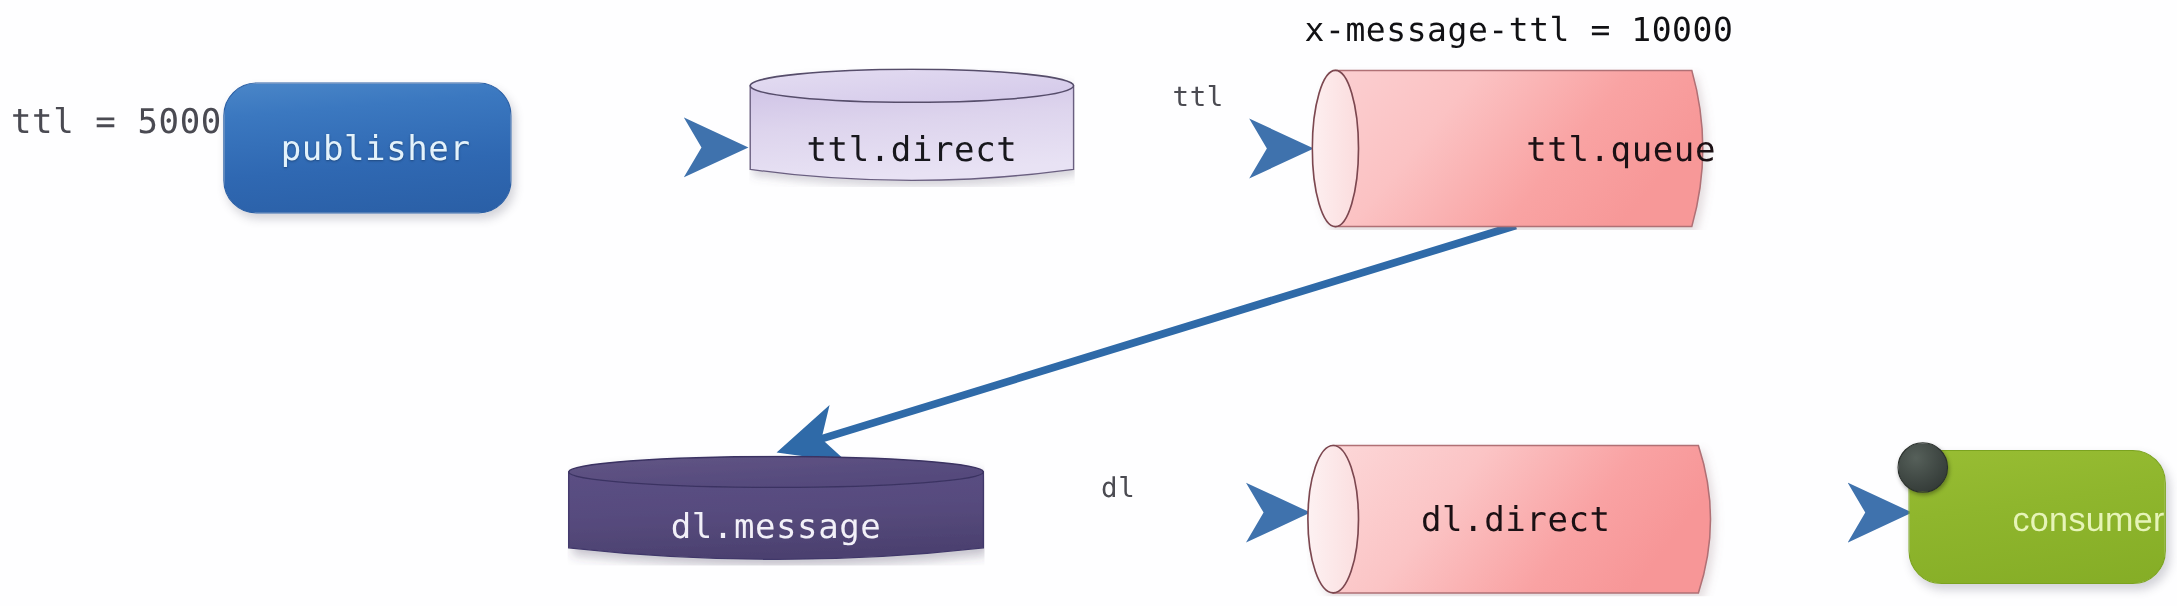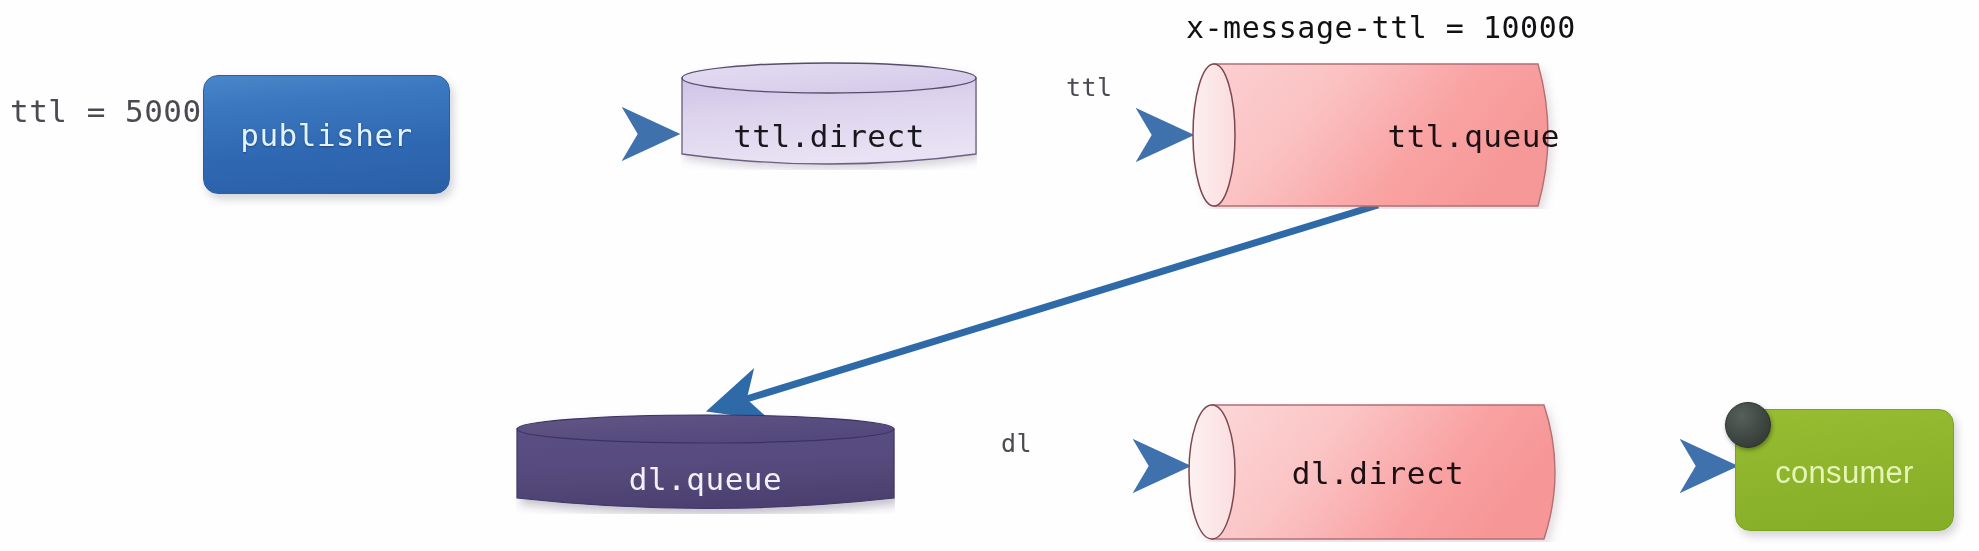--- a/index.html
+++ b/index.html
@@ -49,25 +49,26 @@
   .edge-label {
     color: #4b4b52;
     font-size: 25px;
   }
   .edge-label.ttl { left: 1066px; top: 73px; }
   .edge-label.dl  { left: 1001px; top: 429px; }
 
   
   .proc-box {
     position: absolute;
-    border-radius: 15px;
+    border-radius: 30px;
     box-shadow: 3px 5px 9px rgba(60,60,80,0.22);
     display: flex;
     align-items: center;
     justify-content: center;
+    padding-left: 15px;
   }
   #publisher {
     left: 203px;
     top: 75px;
     width: 245px;
     height: 117px;
     background: linear-gradient(175deg, #4a86c8 0%, #3b78c0 22%, #2f68b2 62%, #2a5fa6 100%);
     border: 1px solid #2b5fa4;
   }
   #publisher .node-text {
@@ -79,20 +80,21 @@
   }
 
   
   #consumer {
     left: 1735px;
     top: 409px;
     width: 217px;
     height: 120px;
     background: linear-gradient(172deg, #98bd33 0%, #8fb62d 40%, #85ad26 100%);
     border: 1px solid #7ba320;
+    justify-content: flex-end;
   }
   #consumer .node-text {
     font-family: "Liberation Sans", sans-serif;
     font-size: 31px;
     color: #e6f4b8;
     letter-spacing: 0.3px;
     margin-top: 6px;
   }
   #consumer-dot {
     position: absolute;
@@ -284,21 +286,21 @@
         </linearGradient>
         <filter id="shDlDirect" x="-10%" y="-12%" width="126%" height="142%">
           <feDropShadow dx="4" dy="6" stdDeviation="5" flood-color="#3c3456" flood-opacity="0.30"></feDropShadow>
         </filter>
       </defs>
       <g filter="url(#shDlDirect)">
         <path d="M1,15 L1,84 Q190,105 378,84 L378,15 Z" fill="url(#gDlDirectBody)" stroke="#40376a" stroke-width="1.2"></path>
         <ellipse cx="189.5" cy="15" rx="188.5" ry="14" fill="url(#gDlDirectTop)" stroke="#3b3362" stroke-width="1.2"></ellipse>
       </g>
     </svg>
-    <span class="vcyl-text">dl.queue</span>
+    <span class="vcyl-text">dl.message</span>
   </div>
 
   <div class="hcyl" id="dl-queue">
     <svg class="hcyl-body" viewBox="0 0 380 140" preserveAspectRatio="none" xmlns="http://www.w3.org/2000/svg">
       <defs>
         <linearGradient id="gDlQueueBody" x1="0" y1="0" x2="1" y2="0.3">
           <stop offset="0" stop-color="#fcd7d8"></stop>
           <stop offset="0.38" stop-color="#fbc4c5"></stop>
           <stop offset="0.75" stop-color="#f9a2a3"></stop>
           <stop offset="1" stop-color="#f79697"></stop>

